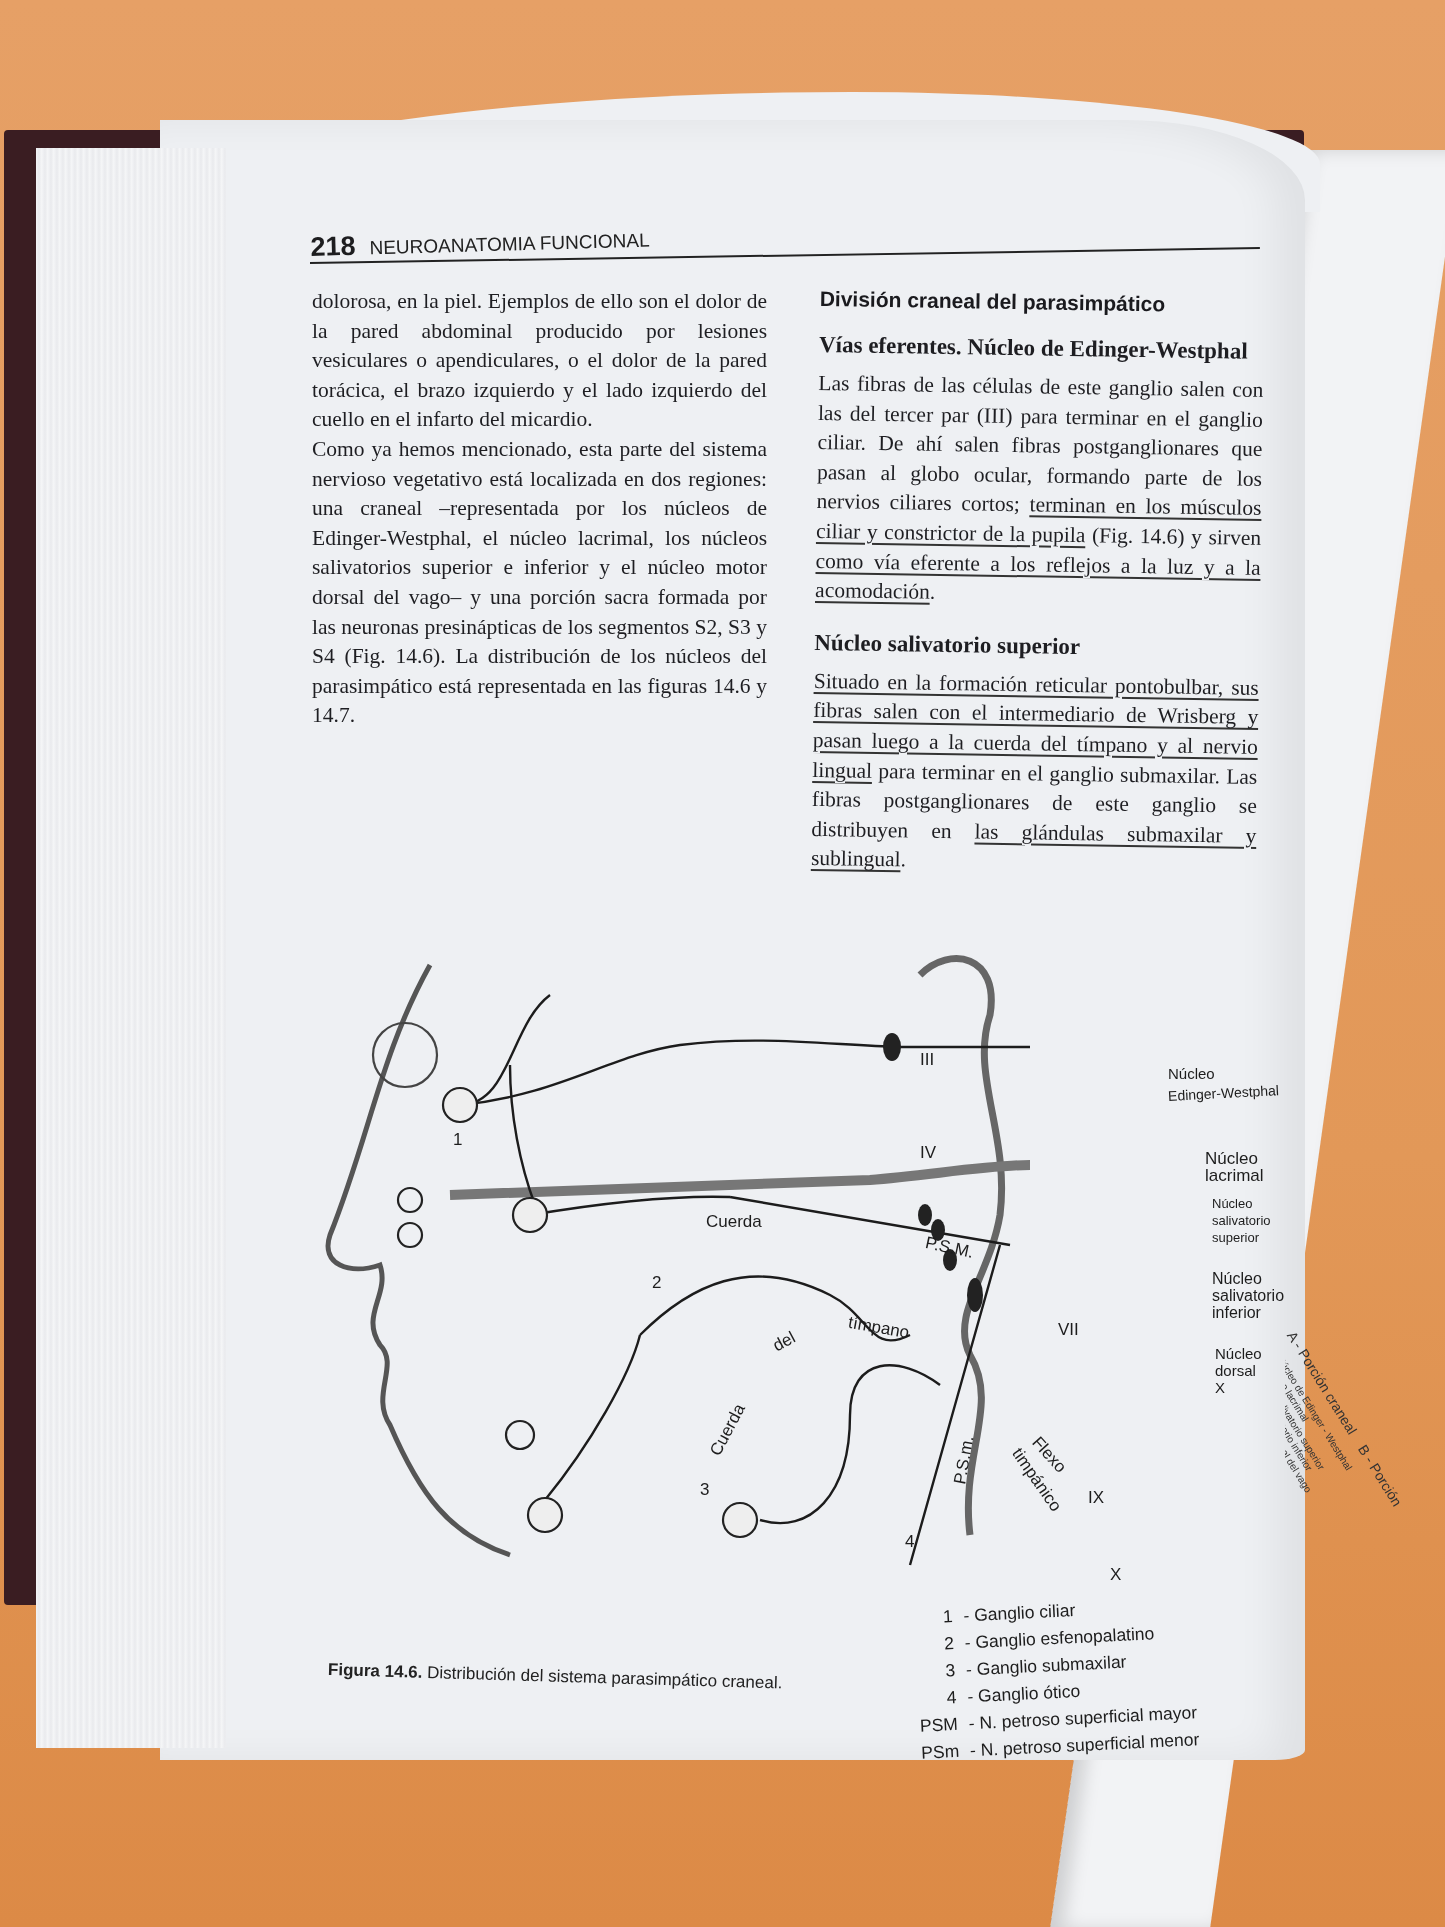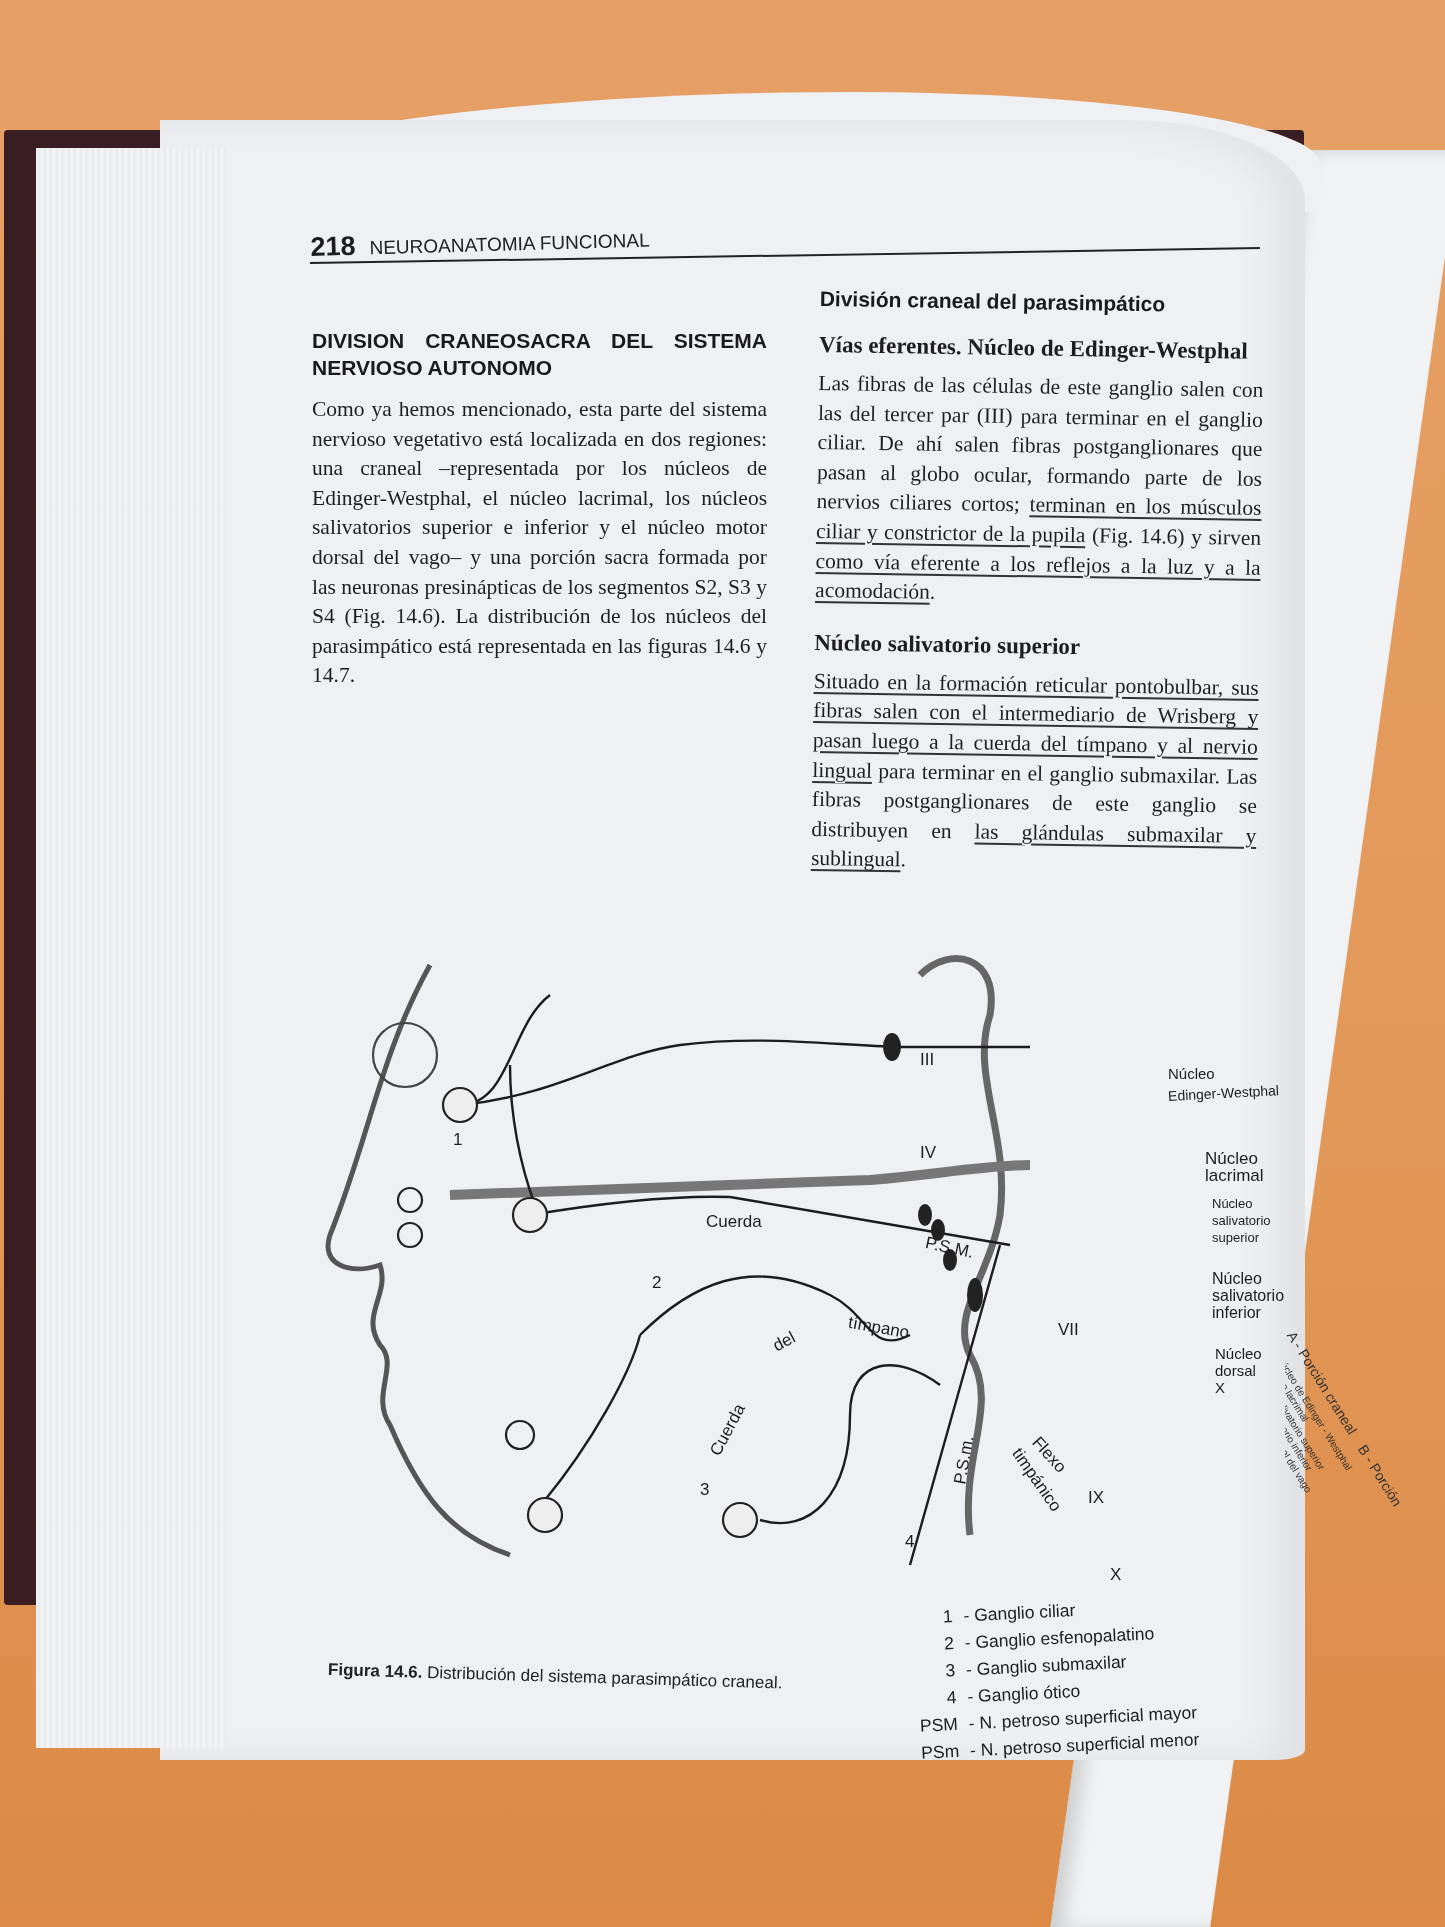--- a/index.html
+++ b/index.html
@@ -45,21 +45,21 @@
 
 <div class="content">
 
   <div class="running-head">
     <span class="num">218</span>
     <span class="title">NEUROANATOMIA FUNCIONAL</span>
   </div>
   <div class="rule"></div>
 
   <div class="col col-left">
-    <div class="sec-h">DIVISION CRANEOSACRA DEL SISTEMA NERVIOSO AUTONOMO</div>
+    <p>dolorosa, en la piel. Ejemplos de ello son el dolor de la pared abdominal producido por lesiones vesiculares o apendiculares, o el dolor de la pared torácica, el brazo izquierdo y el lado izquierdo del cuello en el infarto del micardio.</p>
     <p>Como ya hemos mencionado, esta parte del sistema nervioso vegetativo está localizada en dos regiones: una craneal –representada por los núcleos de Edinger-Westphal, el núcleo lacrimal, los núcleos salivatorios superior e inferior y el núcleo motor dorsal del vago– y una porción sacra formada por las neuronas presinápticas de los segmentos S2, S3 y S4 (Fig. 14.6). La distribución de los núcleos del parasimpático está representada en las figuras 14.6 y 14.7.</p>
   </div>
 
   <div class="col col-right">
     <div class="sec-h" style="margin-top:0">División craneal del parasimpático</div>
     <div class="sub-h">Vías eferentes. Núcleo de Edinger-Westphal</div>
     <p>
       <span>Las fibras de las células de este ganglio salen con las del tercer par (III) para terminar en el ganglio ciliar. De ahí salen fibras postganglionares que pasan al globo ocular, formando parte de los nervios ciliares cortos; </span><span class="ul">terminan en los músculos ciliar y constrictor de la pupila</span><span> (Fig. 14.6) y sirven </span><span class="ul">como vía eferente a los reflejos a la luz y a la acomodación</span><span>.</span>
     </p>
     <div class="sub-h" style="margin-top:22px">Núcleo salivatorio superior</div>

